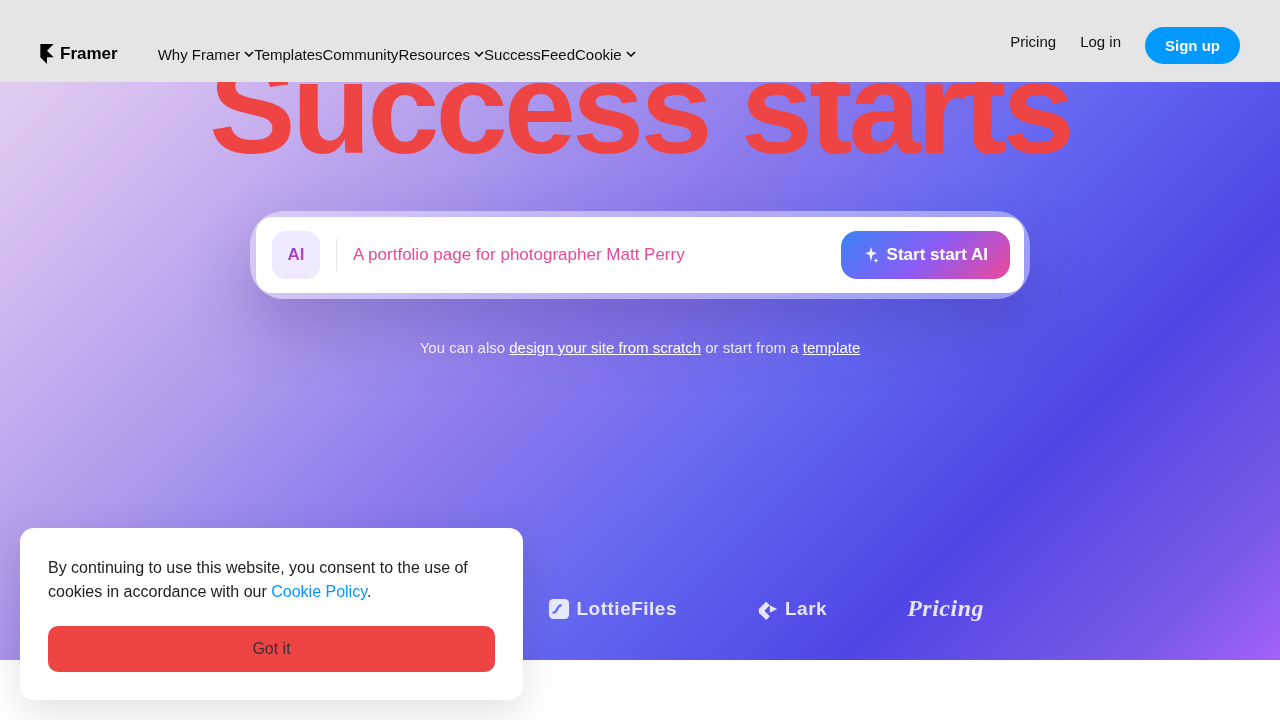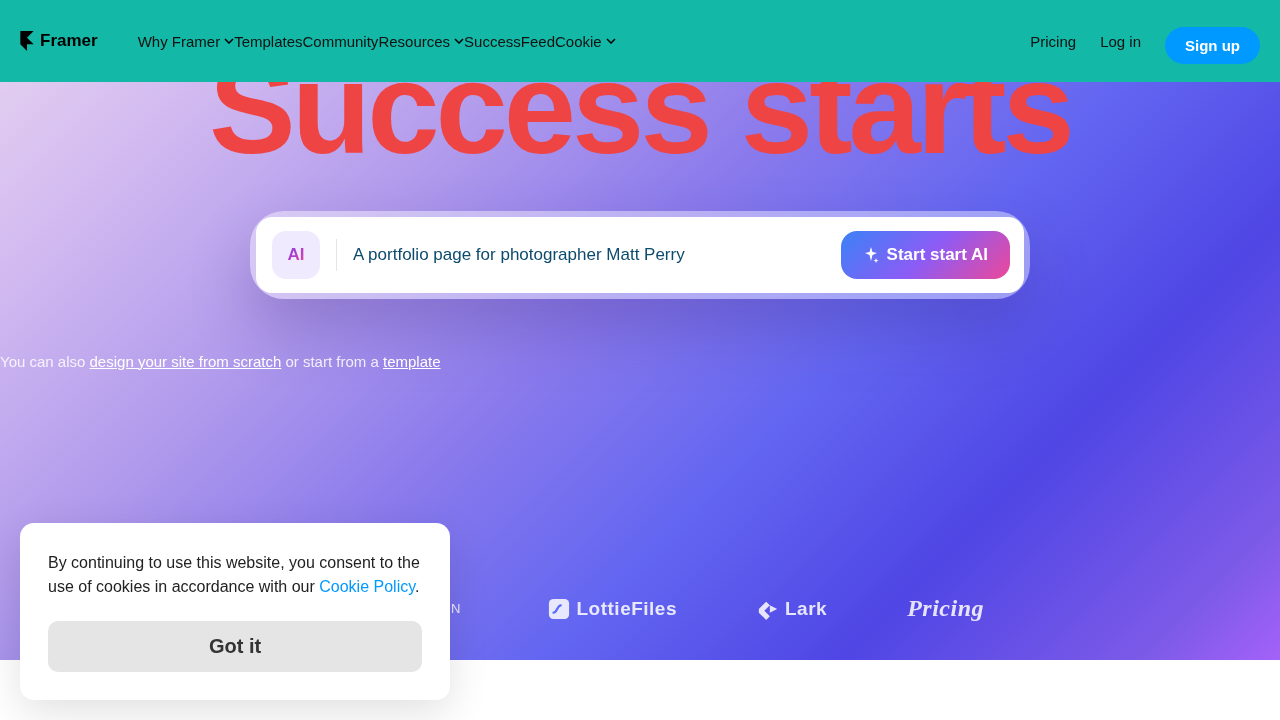--- a/index.html
+++ b/index.html
@@ -13,24 +13,24 @@
     .hero-bg {
       position: absolute;
       inset: 0;
       background: linear-gradient(135deg, #e8d5f0 0%, #d0b8f0 15%, #b09aec 30%, #8a7aec 45%, #6366f1 60%, #4f46e5 75%, #7c5ae8 90%, #b565ff 100%);
       z-index: 0;
     }
     .nav {
       position: relative;
       z-index: 20;
       display: flex;
-      align-items: center;
+      align-items: flex-end;
       justify-content: space-between;
-      padding: 18px 20px;
-      background: #14b8a6;
+      padding: 18px 40px;
+      background: #e5e5e5;
     }
     .nav-left { display: flex; align-items: center; gap: 40px; }
     .logo { display: flex; align-items: center; gap: 6px; font-weight: 700; font-size: 17px; }
     .logo-icon { width: 14px; height: 20px; }
     .nav-links { display: flex; align-items: center; }
     .nav-item { display: flex; align-items: center; gap: 4px; font-size: 15px; font-weight: 500; color: #111; cursor: pointer; }
     .chevron { width: 10px; height: 6px; }
     .nav-right { display: flex; align-items: center; gap: 24px; }
     .nav-right .nav-item { font-size: 15px; }
     .signup-btn {
@@ -90,41 +90,41 @@
       -webkit-background-clip: text;
       background-clip: text;
       color: transparent;
     }
     .ai-divider { width: 1px; height: 32px; background: #e5e5e5; }
     .ai-input {
       flex: 1;
       border: none;
       outline: none;
       font-size: 17px;
-      color: #0c4a6e;
+      color: #ec4899;
       font-weight: 500;
     }
     .ai-input::placeholder { color: #888; }
     .ai-btn {
       background: linear-gradient(135deg,#3b82f6,#8b5cf6,#ec4899);
       color: #fff;
       font-weight: 700;
       font-size: 17px;
       padding: 14px 22px;
       border: none;
       border-radius: 16px;
       display: flex;
       align-items: center;
       gap: 8px;
       cursor: pointer;
     }
     .sparkle { width: 16px; height: 16px; }
     .sub-line {
-      text-align: left;
-      margin-top: 54px;
+      text-align: center;
+      margin-top: 40px;
       font-size: 15px;
       color: rgba(255,255,255,0.85);
       font-weight: 500;
     }
     .sub-line a { color: #fff; text-decoration: underline; cursor: pointer; }
     .logos {
       position: absolute;
       top: 595px;
       width: 100%;
       display: flex;
@@ -150,42 +150,42 @@
       left: 0;
       right: 0;
       height: 60px;
       background: #fff;
       z-index: 5;
     }
     .cookie-banner {
       position: absolute;
       bottom: 20px;
       left: 20px;
-      width: 430px;
+      width: 503px;
       background: #fff;
       border-radius: 14px;
       padding: 28px;
       z-index: 30;
       box-shadow: 0 12px 40px rgba(0,0,0,0.12);
     }
     .cookie-text {
       font-size: 16px;
       line-height: 1.5;
       color: #222;
     }
     .cookie-link { color: #0099ff; cursor: pointer; }
     .cookie-btn {
       margin-top: 22px;
       width: 100%;
       padding: 14px;
-      background: #e5e5e5;
+      background: #ef4444;
       border: none;
       border-radius: 10px;
-      font-size: 20px;
-      font-weight: 700;
+      font-size: 16px;
+      font-weight: 400;
       color: #333;
       cursor: pointer;
     }
     .lottie-icon, .lark-icon { width: 22px; height: 22px; }
   </style>
 </head>
 <body>
 
 <div class="hero-bg"></div>
 

